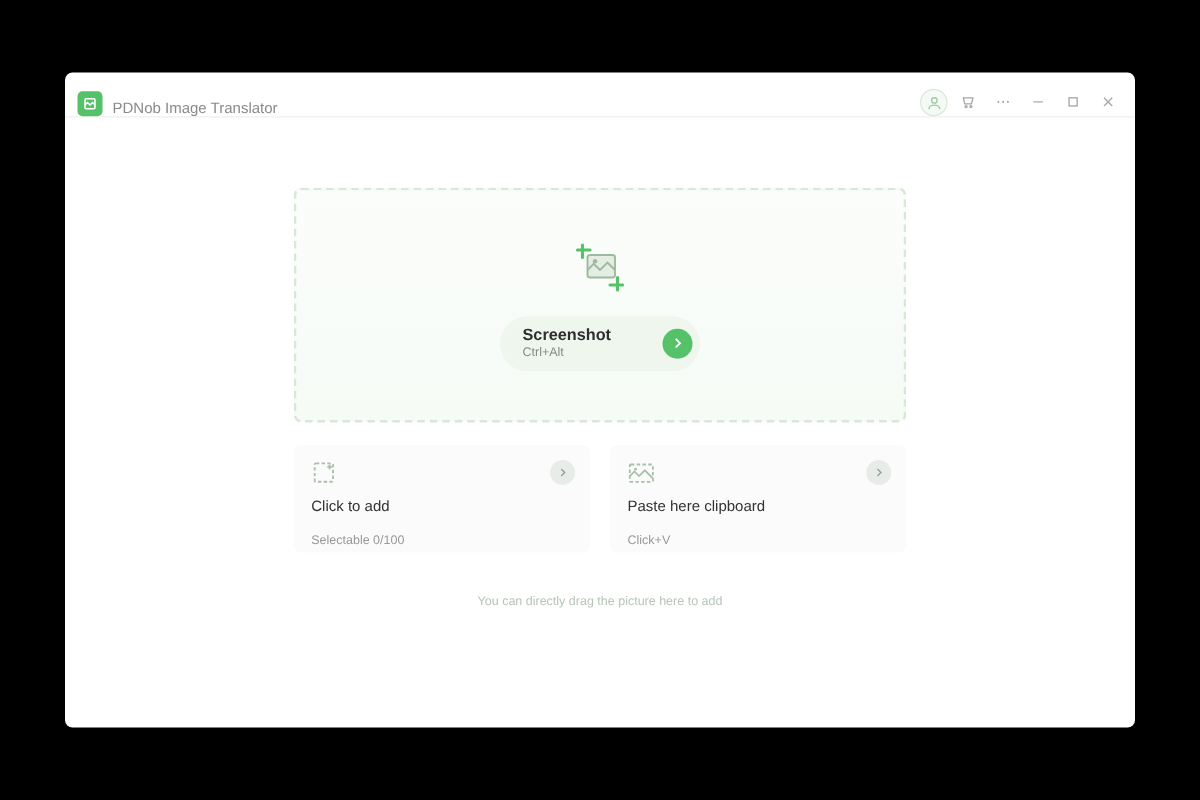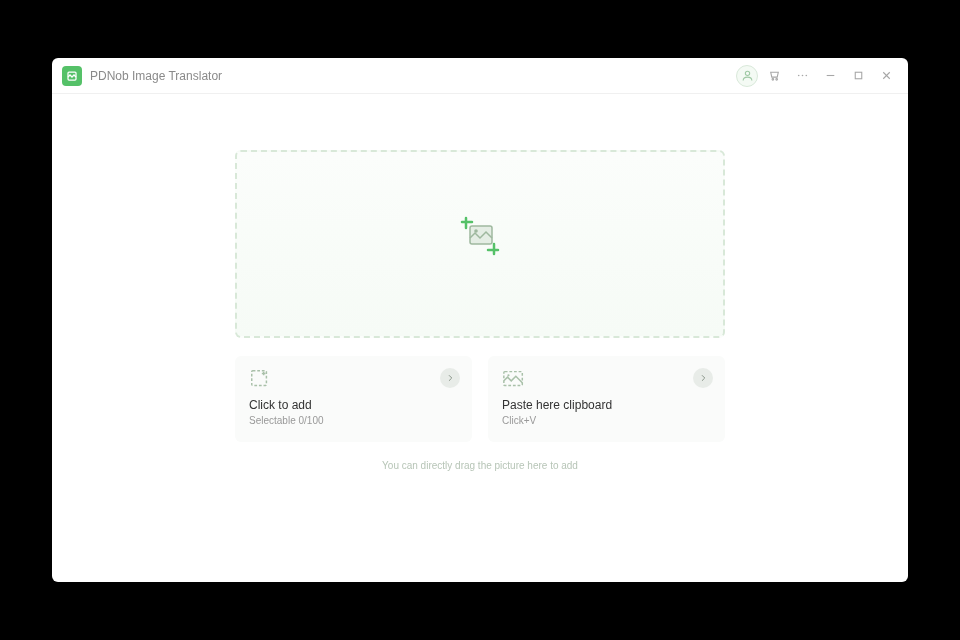--- a/index.html
+++ b/index.html
@@ -1,41 +1,41 @@
 <!DOCTYPE html>
 <html><head>
 <meta charset="utf-8">
 <style>
 *{box-sizing:border-box;margin:0;padding:0;font-family:-apple-system,BlinkMacSystemFont,'Segoe UI',Arial,sans-serif}
 body{background:#000;width:960px;height:640px;overflow:hidden;position:relative}
 .window{position:absolute;left:52px;top:58px;width:856px;height:524px;background:#fff;border-radius:6px;box-shadow:0 2px 12px rgba(0,0,0,.3);display:flex;flex-direction:column}
-.titlebar{display:flex;align-items:center;height:36px;padding:0 10px;border-bottom:1px solid #f0f0f0}
+.titlebar{display:flex;align-items:flex-end;height:36px;padding:0 10px;border-bottom:1px solid #f0f0f0}
 .app-icon{width:20px;height:20px;background:#55c168;border-radius:4px;display:flex;align-items:center;justify-content:center;margin-right:8px}
 .app-icon svg{width:12px;height:12px}
 .app-title{font-size:12px;color:#8a8a8a;font-weight:500}
 .tb-spacer{flex:1}
 .tb-btn{width:24px;height:24px;display:flex;align-items:center;justify-content:center;color:#a7a7a7;margin-left:4px;cursor:pointer;border-radius:3px}
 .tb-btn.user{width:22px;height:22px;border:1px solid #d9e9da;border-radius:50%;color:#9fc9a4;background:#f4faf4}
 .tb-btn svg{width:13px;height:13px}
 .content{flex:1;display:flex;flex-direction:column;align-items:center;padding:56px 0 0}
 .dropzone{width:490px;height:188px;border:2px dashed #d8e8d8;border-radius:6px;background:linear-gradient(180deg,#fbfdfb,#f6fbf6);display:flex;flex-direction:column;align-items:center;justify-content:center;position:relative}
 .crop-icon{margin-bottom:12px}
 .pill{width:160px;height:44px;background:#eef6ee;border-radius:22px;display:flex;align-items:center;padding:0 6px 0 18px;position:relative}
 .pill-text .t{font-size:13px;font-weight:700;color:#2e2e2e;line-height:1.1}
 .pill-text .s{font-size:10px;color:#888;margin-top:2px}
 .pill-go{width:24px;height:24px;background:#55c168;border-radius:50%;display:flex;align-items:center;justify-content:center;margin-left:auto}
 .pill-go svg{width:7px;height:9px}
 .cards{display:flex;gap:16px;margin-top:18px}
 .card{width:237px;height:86px;background:#fafbfa;border-radius:6px;padding:12px 14px;position:relative;cursor:pointer}
 .card-ico{height:22px;margin-bottom:8px}
 .card-t{font-size:12px;font-weight:500;color:#333}
-.card-s{font-size:10px;color:#999;margin-top:3px}
+.card-s{font-size:10px;color:#999;margin-top:15px}
 .card-go{position:absolute;top:12px;right:12px;width:20px;height:20px;background:#e8ece8;border-radius:50%;display:flex;align-items:center;justify-content:center}
 .card-go svg{width:5px;height:8px}
-.hint{font-size:10px;color:#b7c5b7;margin-top:18px}
+.hint{font-size:10px;color:#b7c5b7;margin-top:34px}
 </style>
 </head>
 <body>
 
 <div class="window">
   <div class="titlebar">
     <div class="app-icon">
       <svg viewBox="0 0 24 24" fill="none" stroke="#fff" stroke-width="2.5">
           <rect x="4" y="4" width="16" height="16" rx="2"></rect>
           <path d="M4 14l4-4 4 4 4-4 4 4"></path>
@@ -85,20 +85,31 @@
     <div class="dropzone">
       <div class="crop-icon">
         <svg width="44" height="44" viewBox="0 0 44 44">
           <rect x="12" y="12" width="22" height="18" rx="2" fill="#e4ede4" stroke="#9eb89e" stroke-width="1.5"></rect>
           <path d="M12 24 l5 -5 l5 5 l6 -6 l6 6" fill="none" stroke="#9eb89e" stroke-width="1.5"></path>
           <circle cx="18" cy="17" r="1.8" fill="#9eb89e"></circle>
           <path d="M8 4 v10 M4 8 h10" stroke="#55c168" stroke-width="2.5" stroke-linecap="round"></path>
           <path d="M36 40 v-10 M40 36 h-10" stroke="#55c168" stroke-width="2.5" stroke-linecap="round"></path>
         </svg>
       </div>
+      <div class="pill">
+        <div class="pill-text">
+          <div class="t">Screenshot</div>
+          <div class="s">Ctrl+Alt</div>
+        </div>
+        <div class="pill-go">
+          <svg viewBox="0 0 8 12" fill="none" stroke="#fff" stroke-width="2" stroke-linecap="round">
+              <path d="M2 2 L6 6 L2 10"></path>
+            </svg>
+        </div>
+      </div>
     </div>
 
     <div class="cards">
       <div class="card">
         <div class="card-ico">
           <svg width="22" height="22" viewBox="0 0 24 24" fill="none" stroke="#a9c0a9" stroke-width="1.6">
               <rect x="3" y="3" width="16" height="16" rx="1" stroke-dasharray="3 2"></rect>
               <path d="M16 4 v4 M14 6 h4" stroke="#a9c0a9" stroke-dasharray="0"></path>
             </svg>
         </div>

